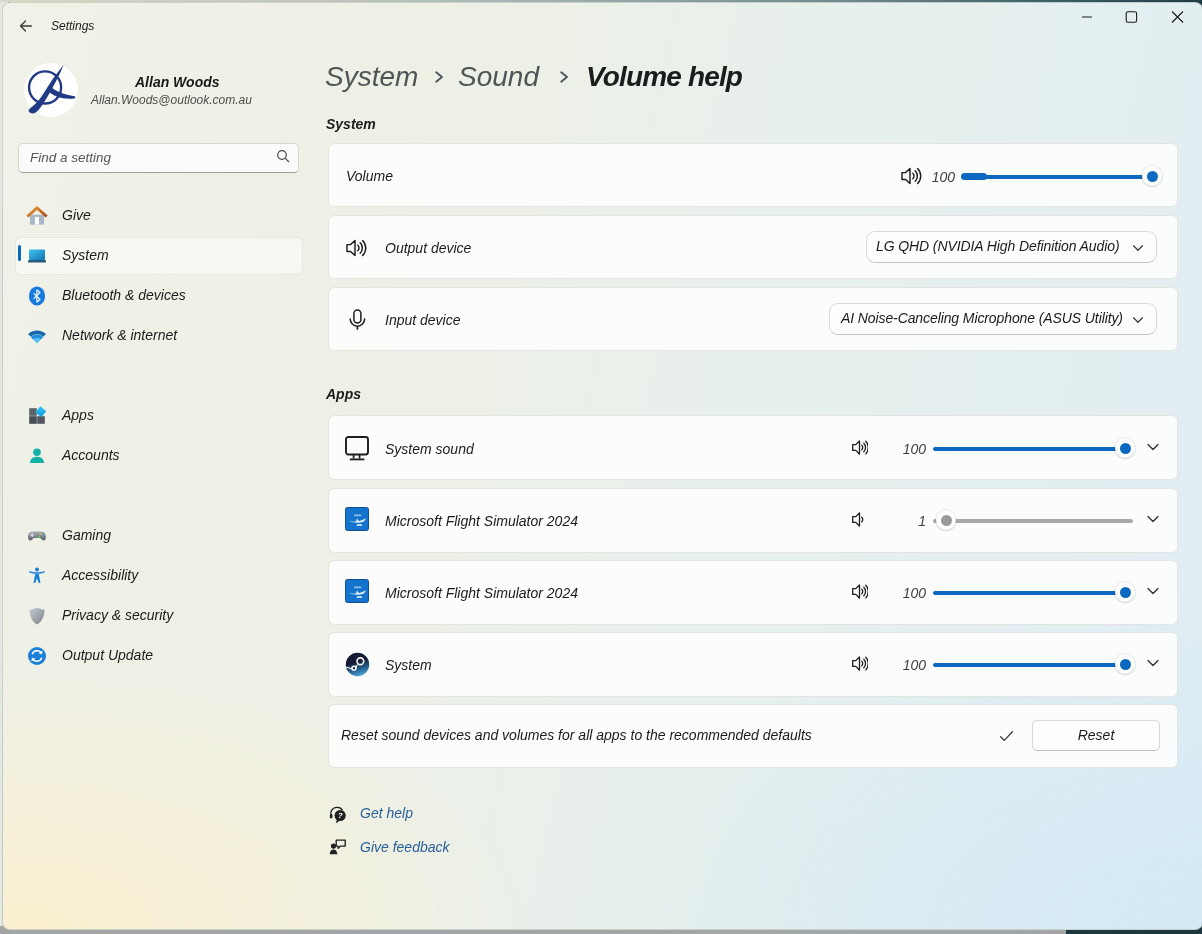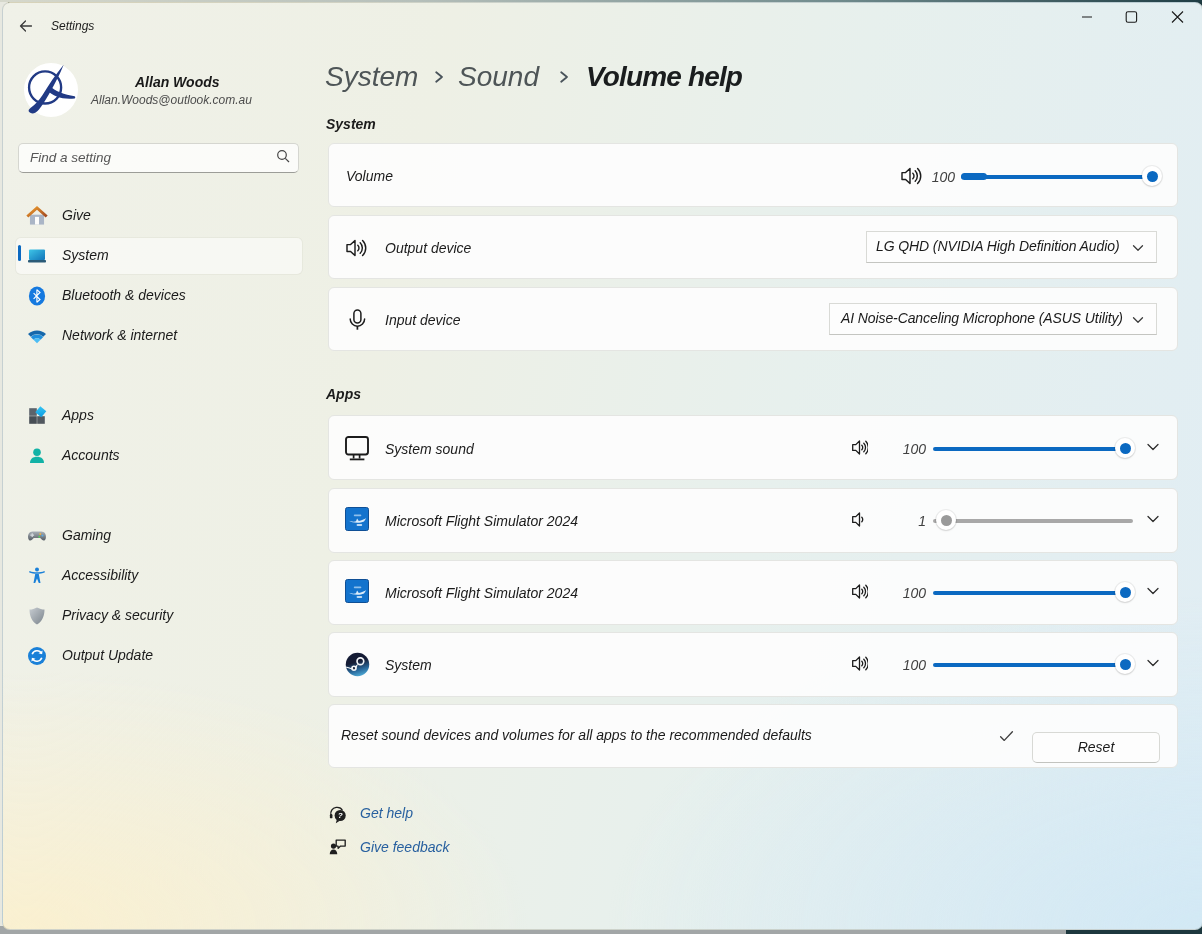--- a/index.html
+++ b/index.html
@@ -42,24 +42,24 @@
 .crumb { top:58px; font-size:28px; color:#4e5557; }
 .crumbsep { top:67px; }
 #crumb3 { color:#1a1d1e; font-weight:bold; letter-spacing:-0.85px; }
 .seclabel { left:323px; font-size:14px; font-weight:bold; color:#1b1b1b; }
 .card { left:325px; width:850px; background:rgba(253,253,253,0.93); border:1px solid #e4e5e2; border-radius:6px; }
 .rowtext { font-size:14px; color:#1b1b1b; }
 .val { font-size:14px; color:#414141; text-align:right; }
 .track { height:4px; border-radius:2px; }
 .thumb { width:20px; height:20px; border-radius:50%; background:#fff; box-shadow:0 0 0 1px rgba(0,0,0,0.06), 0 1px 2px rgba(0,0,0,0.12); }
 .thumb i { position:absolute; left:4.5px; top:4.5px; width:11px; height:11px; border-radius:50%; background:#0b69c1; }
-.drop { background:#fdfdfd; border:1px solid #d9dad6; border-bottom-color:#c4c5c1; border-radius:0; }
+.drop { background:#fdfdfd; border:1px solid #d9dad6; border-bottom-color:#c4c5c1; border-radius:9px; }
 .drop span { position:absolute; left:9px; font-size:14px; color:#1b1b1b; white-space:nowrap; letter-spacing:-0.1px; }
 .btn { background:#fdfdfd; border:1px solid #d8d9d5; border-bottom-color:#c2c3bf; border-radius:5px;
-  font-size:14px; color:#1b1b1b; text-align:center;margin-top:12px; }
+  font-size:14px; color:#1b1b1b; text-align:center; }
 .link { font-size:14px; color:#28609f; }
 </style>
 </head>
 <body>
 <div id="behindL"></div>
 <div id="behindB"></div>
 <div id="topline"></div>
 <div id="win">
 
   <svg class="abs" style="left:15px;top:15px" width="16" height="16" viewBox="0 0 16 16">

